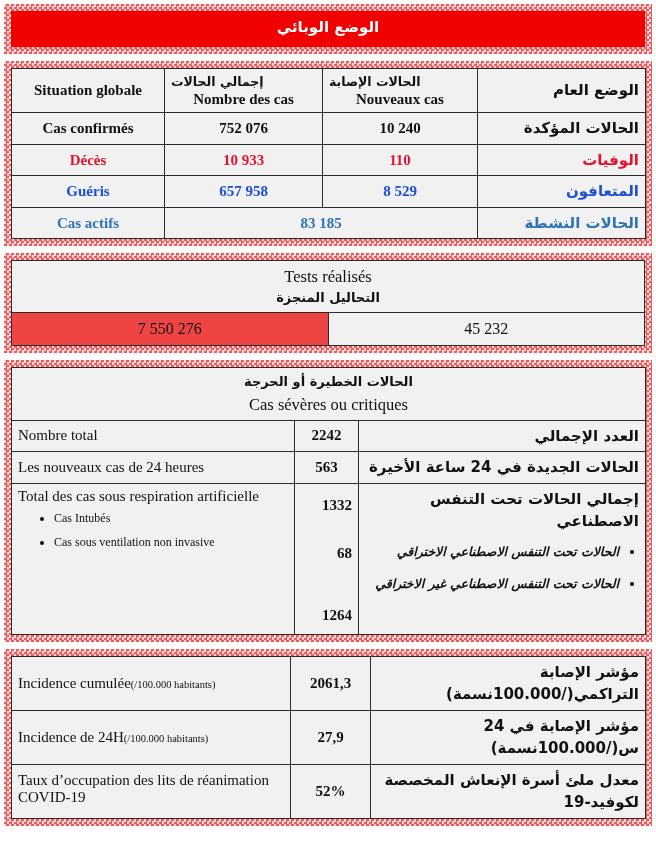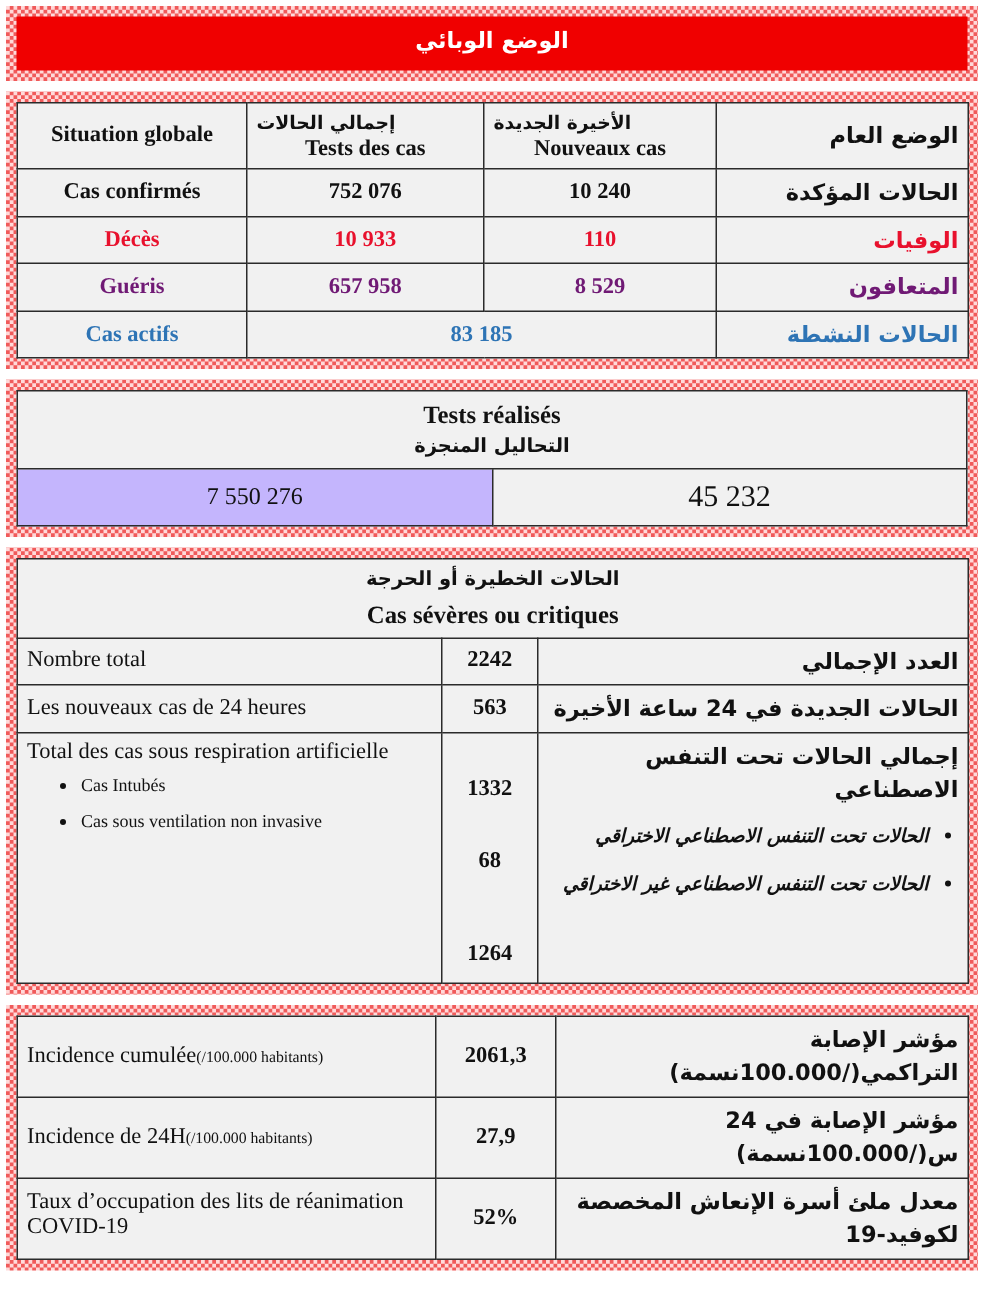--- a/index.html
+++ b/index.html
@@ -102,27 +102,27 @@
   }
   .sec-ar {
     direction: rtl;
     font-family: "DejaVu Sans", "Liberation Sans", sans-serif;
     font-weight: bold;
     font-size: 13px;
     line-height: 1.55;
   }
   .sec-fr {
     font-family: "Liberation Serif", serif;
-    font-weight: bold;
+    font-weight: normal;
     font-size: 16.5px;
     line-height: 1.4;
   }
 
   .red   { color: #e8112d; }
-  .green { color: #701a75; }
+  .green { color: #1d4ed8; }
   .blue  { color: #2e74b5; }
 
   ul.bul {
     margin: 6px 0 0 0;
     padding-left: 24px;
   }
   ul.bul li { margin: 5px 0 9px 12px; font-size: 12px; }
   ul.bul.ar-list {
     direction: rtl;
     padding-left: 0;
@@ -159,24 +159,24 @@
           <col style="width:153px">
             <col style="width:158px">
             <col style="width:155px">
             <col style="width:168px">
         </colgroup>
         <tbody>
           <tr>
             <td class="lbl">Situation globale</td>
             <td class="fr-c">
               <div class="ar ar-c">إجمالي الحالات</div>
-              <div>Tests des cas</div>
+              <div>Nombre des cas</div>
             </td>
             <td class="fr-c">
-              <div class="ar ar-c">الأخيرة الجديدة</div>
+              <div class="ar ar-c">الحالات الإصابة</div>
               <div>Nouveaux cas</div>
             </td>
             <td class="ar">الوضع العام</td>
           </tr>
 
           <tr>
             <td class="lbl">Cas confirmés</td>
             <td class="val">752 076</td>
             <td class="val">10 240</td>
             <td class="ar">الحالات المؤكدة</td>
@@ -214,22 +214,22 @@
             <col style="width:50%">
           </colgroup>
         <tbody>
           <tr class="sec-head">
             <td colspan="2">
               <div class="sec-fr">Tests réalisés</div>
               <div class="sec-ar">التحاليل المنجزة</div>
             </td>
           </tr>
           <tr>
-            <td class="val" style="background:#c4b5fd;font-weight:normal;font-size:16px;padding:7px 16px;">7 550 276</td>
-            <td class="val" style="background:#f1f1f1;font-weight:normal;font-size:20px;padding:7px 0;">45 232</td>
+            <td class="val" style="background:#ef4444;font-weight:normal;font-size:16px;padding:7px 16px;">7 550 276</td>
+            <td class="val" style="background:#f1f1f1;font-weight:normal;font-size:16px;padding:7px 0;">45 232</td>
           </tr>
         </tbody>
       </table>
     </div>
   </div>
 
   <div class="framed">
     <div class="inner">
       <table class="grid">
         <colgroup>
@@ -258,21 +258,21 @@
           </tr>
 
           <tr>
             <td class="lbl-l" style="vertical-align:top;">
               <div>Total des cas sous respiration artificielle</div>
               <ul class="bul">
                 <li>Cas Intubés</li>
                 <li>Cas sous ventilation non invasive</li>
               </ul>
             </td>
-            <td class="val stack-num" style="vertical-align:top;padding-top:22px;">
+            <td class="val stack-num" style="vertical-align:top;padding-top:6px;text-align:right;">
               <div style="margin-bottom:18px;">1332</div>
               <div style="margin-bottom:32px;">68</div>
               <div>1264</div>
             </td>
             <td class="ar" style="vertical-align:top;">
               <div>إجمالي الحالات تحت التنفس الاصطناعي</div>
               <ul class="bul ar-list">
                 <li>الحالات تحت التنفس الاصطناعي الاختراقي</li>
                 <li>الحالات تحت التنفس الاصطناعي غير الاختراقي</li>
               </ul>

